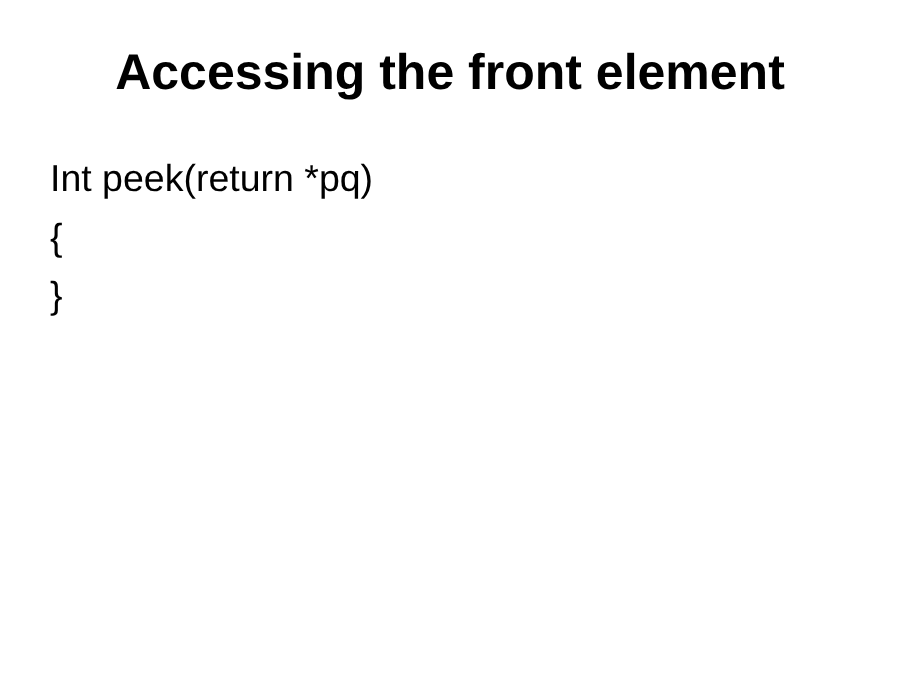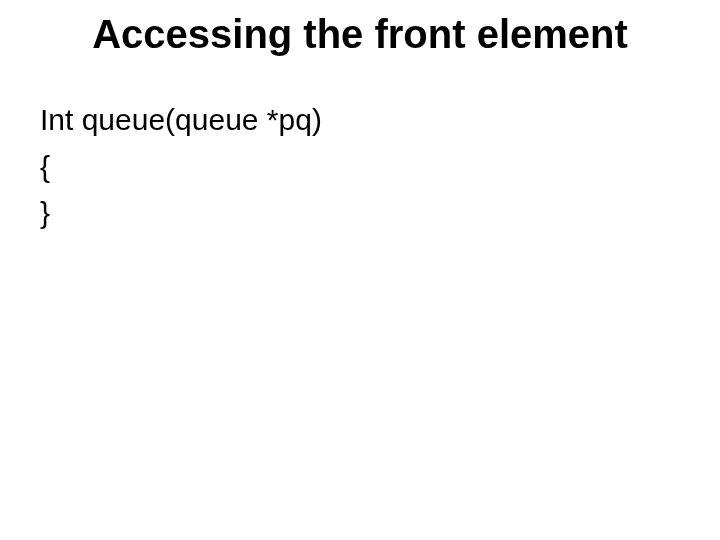--- a/index.html
+++ b/index.html
@@ -11,21 +11,21 @@
       width: 720px;
       height: 540px;
       background: #ffffff;
       font-family: Arial, Helvetica, sans-serif;
       color: #000000;
       overflow: hidden;
     }
     .slide {
       width: 100%;
       height: 100%;
-      padding: 12px 40px;
+      padding: 36px 40px;
     }
     .title {
       font-size: 40px;
       font-weight: bold;
       text-align: center;
       margin-bottom: 40px;
       letter-spacing: 0px;
     }
     .content {
       font-size: 30px;
@@ -37,17 +37,17 @@
     .indent {
       padding-left: 20px;
     }
   </style>
 </head>
 <body>
 
 <div class="slide">
   <h1 class="title">Accessing the front element</h1>
   <div class="content">
-    <span class="content-line">Int queue(queue *pq)</span>
+    <span class="content-line">Int peek(return *pq)</span>
     <span class="content-line">{</span>
     <span class="content-line">}</span>
   </div>
 </div>
 
 </body></html>

